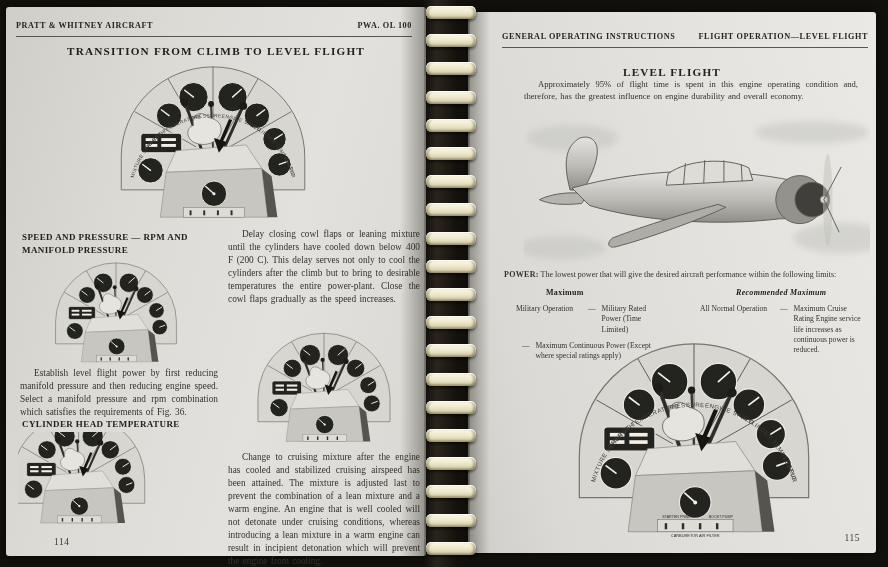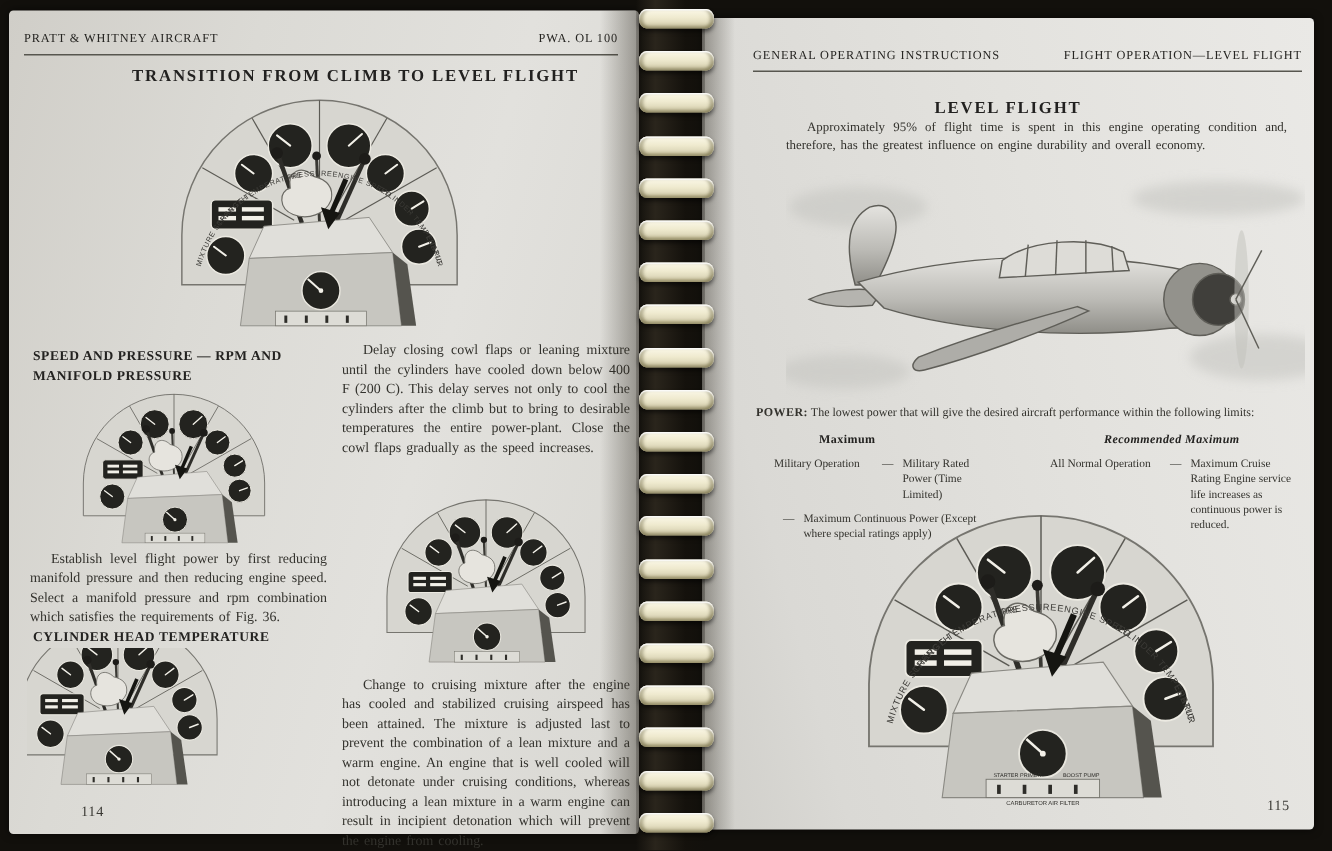--- a/index.html
+++ b/index.html
@@ -34,21 +34,21 @@
     position:absolute;left:424px;top:0;width:46px;height:567px;
     background:linear-gradient(90deg,rgba(18,16,12,.2),#2a251c 28%,#14110c 72%,rgba(18,16,12,.25));
   }
   .ring{
     position:absolute;left:426px;width:50px;height:13px;border-radius:5px/6px;
     background:linear-gradient(180deg,#fbf8e8 0%,#efeacf 45%,#cfc9a8 100%);
     box-shadow:0 2px 3px rgba(0,0,0,.55), inset 0 1px 1px #fff, inset 0 -2px 2px rgba(120,110,70,.45),
                inset 3px 0 2px rgba(90,82,50,.35), inset -3px 0 2px rgba(90,82,50,.35);
   }
   .runhead{position:absolute;display:flex;justify-content:space-between;
-    font-weight:normal;font-size:8.2px;letter-spacing:.6px;color:#262522;
+    font-weight:bold;font-size:8.2px;letter-spacing:.6px;color:#262522;
     border-bottom:1px solid #57564f;padding-bottom:6px;}
   .pgtitle{position:absolute;width:100%;text-align:center;font-weight:bold;
     font-size:11.2px;letter-spacing:1.2px;color:#222120;}
   .heading{position:absolute;font-weight:bold;font-size:9px;letter-spacing:.4px;color:#232220;line-height:1.45;}
   .para{position:absolute;font-size:9.3px;line-height:1.4;text-align:justify;
     text-indent:14px;color:#33322d;word-spacing:1px;}
   .pageno{position:absolute;font-size:9.5px;color:#3a3934;letter-spacing:.5px;}
   .illus{position:absolute;}
   .limits-head{position:absolute;font-weight:bold;font-size:8px;color:#232220;letter-spacing:.3px;padding-left:40px;}
   .limit-row{display:flex;font-size:7.6px;line-height:1.35;color:#33322d;margin-bottom:6px;}
@@ -130,21 +130,21 @@
       </g>
     </symbol>
   </defs>
 </svg>
 
 <div class="page page-left">
   <div class="runhead" style="left:10px;right:14px;top:14px;">
     <span>PRATT &amp; WHITNEY AIRCRAFT</span>
     <span>PWA. OL 100</span>
   </div>
-  <div class="pgtitle" style="top:38px;padding-left:21px;">TRANSITION FROM CLIMB TO LEVEL FLIGHT</div>
+  <div class="pgtitle" style="top:38px;">TRANSITION FROM CLIMB TO LEVEL FLIGHT</div>
 
   <svg class="illus" style="left:92px;top:54px;" width="230" height="164" viewBox="0 0 200 168">
     <use href="#sym-panel"></use>
     <path id="arcL" d="M18.9,119.7 A84,84 0 0 1 181.1,119.7" fill="none"></path>
     <text font-size="5" letter-spacing="0.4" fill="#3c3b37">
       <textPath href="#arcL" startOffset="0%">MIXTURE STRENGTH</textPath>
       <textPath href="#arcL" startOffset="14%">CHARGE TEMPERATURE</textPath>
       <textPath href="#arcL" startOffset="40%">PRESSURE</textPath>
       <textPath href="#arcL" startOffset="54%">ENGINE SPEED</textPath>
       <textPath href="#arcL" startOffset="69%">CYLINDER TEMPERATURE</textPath>

